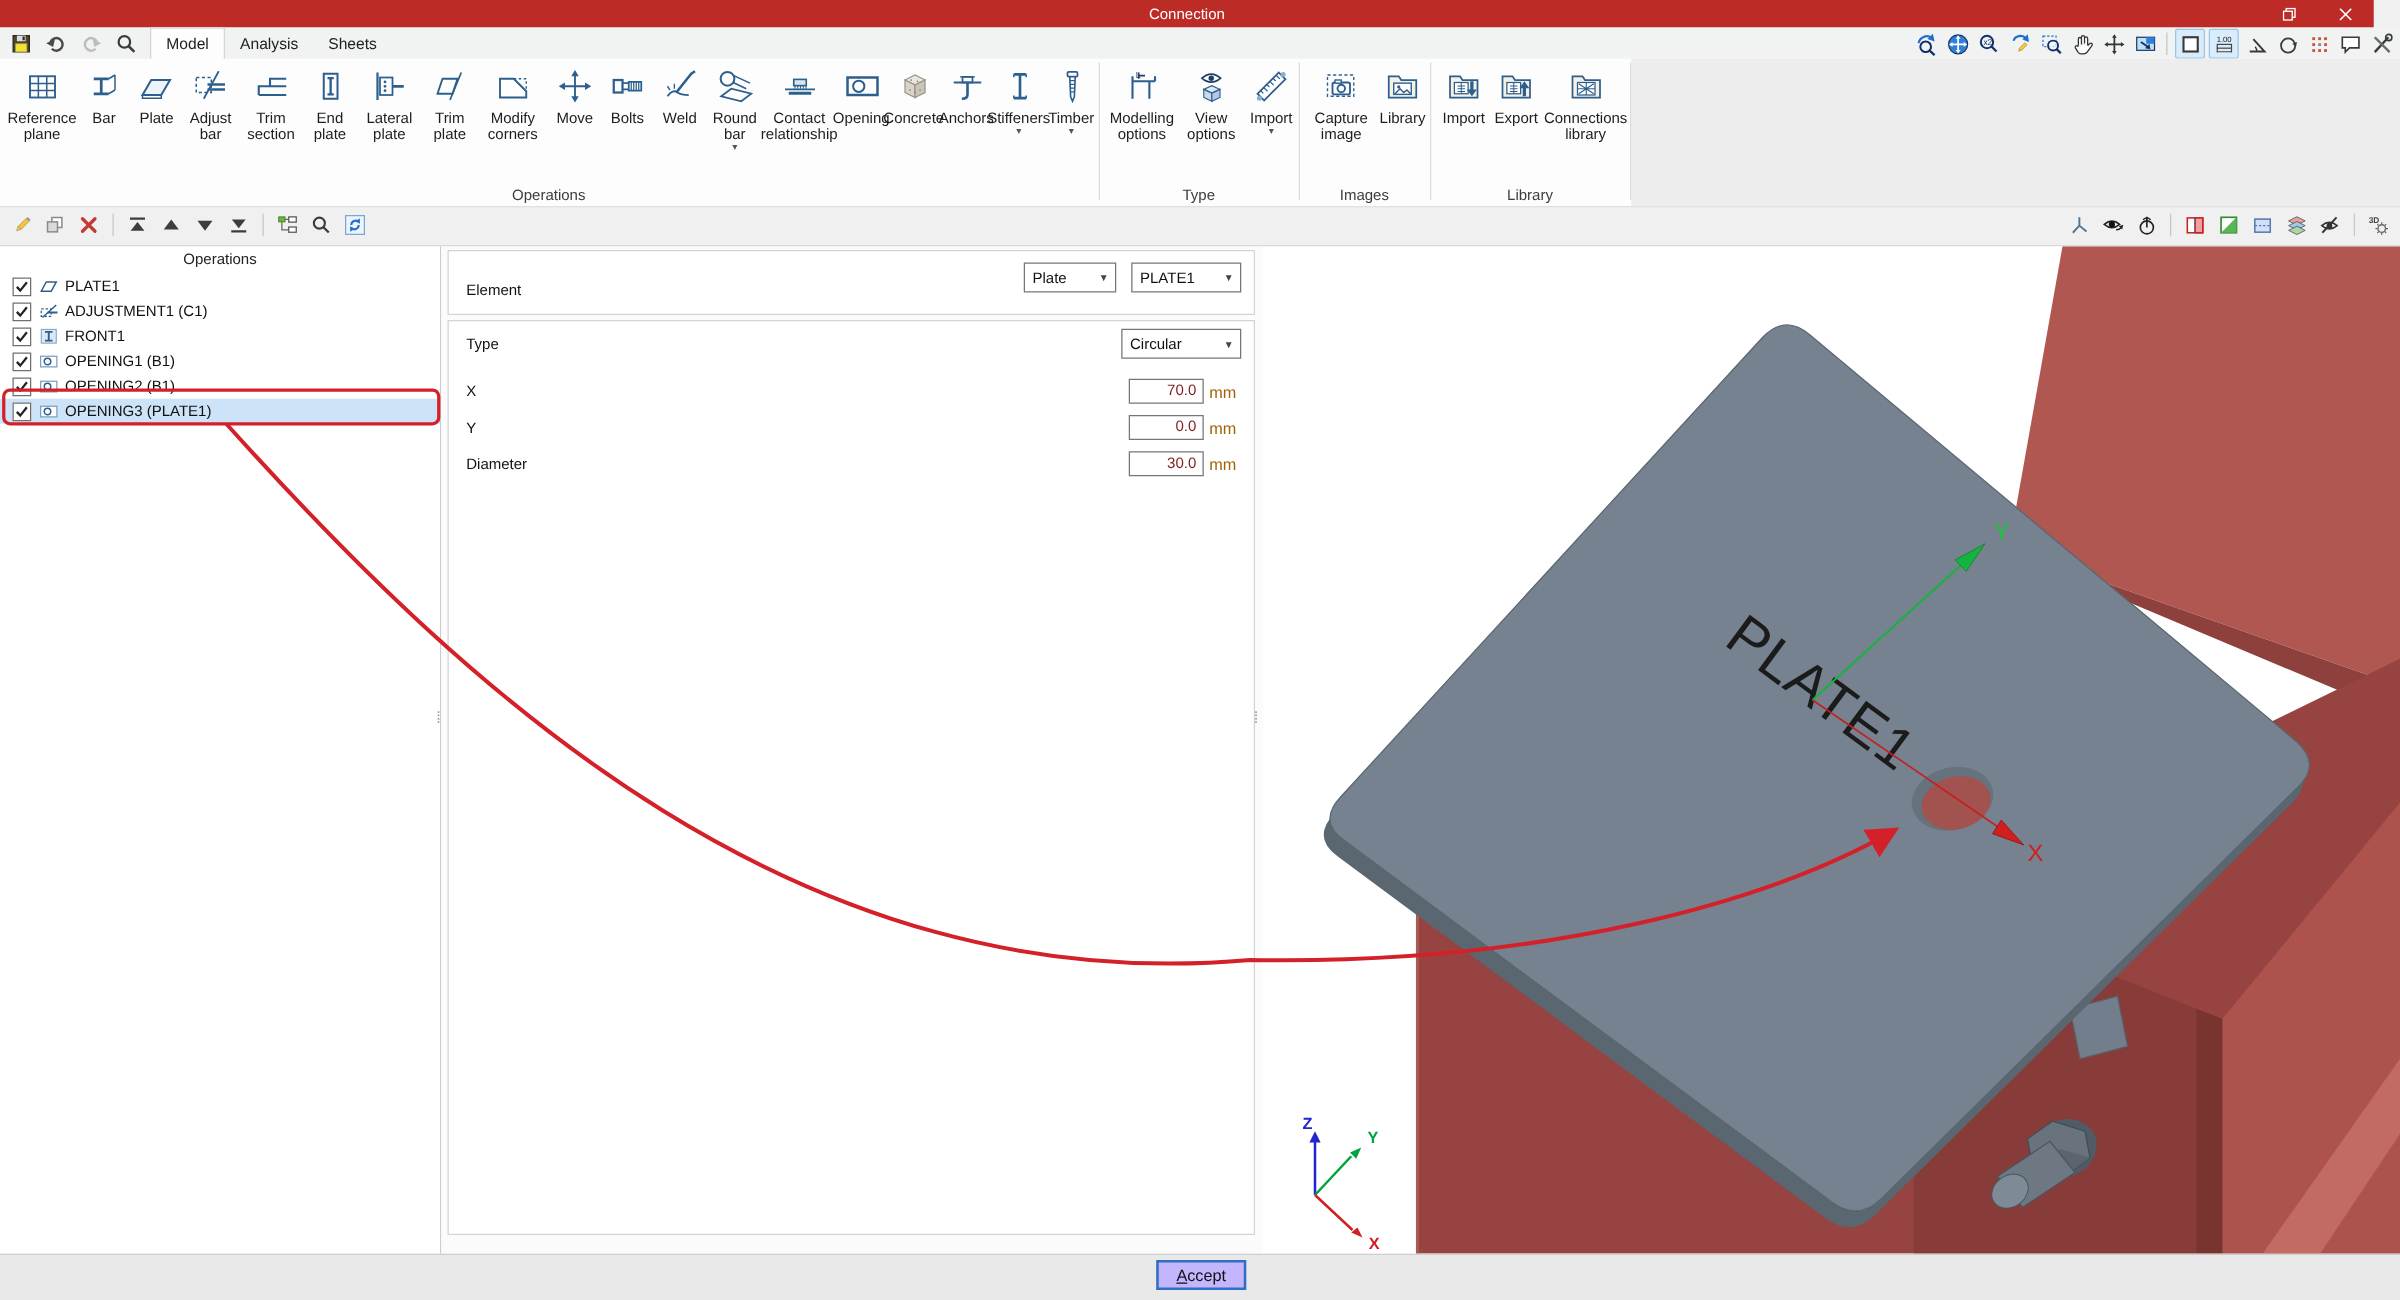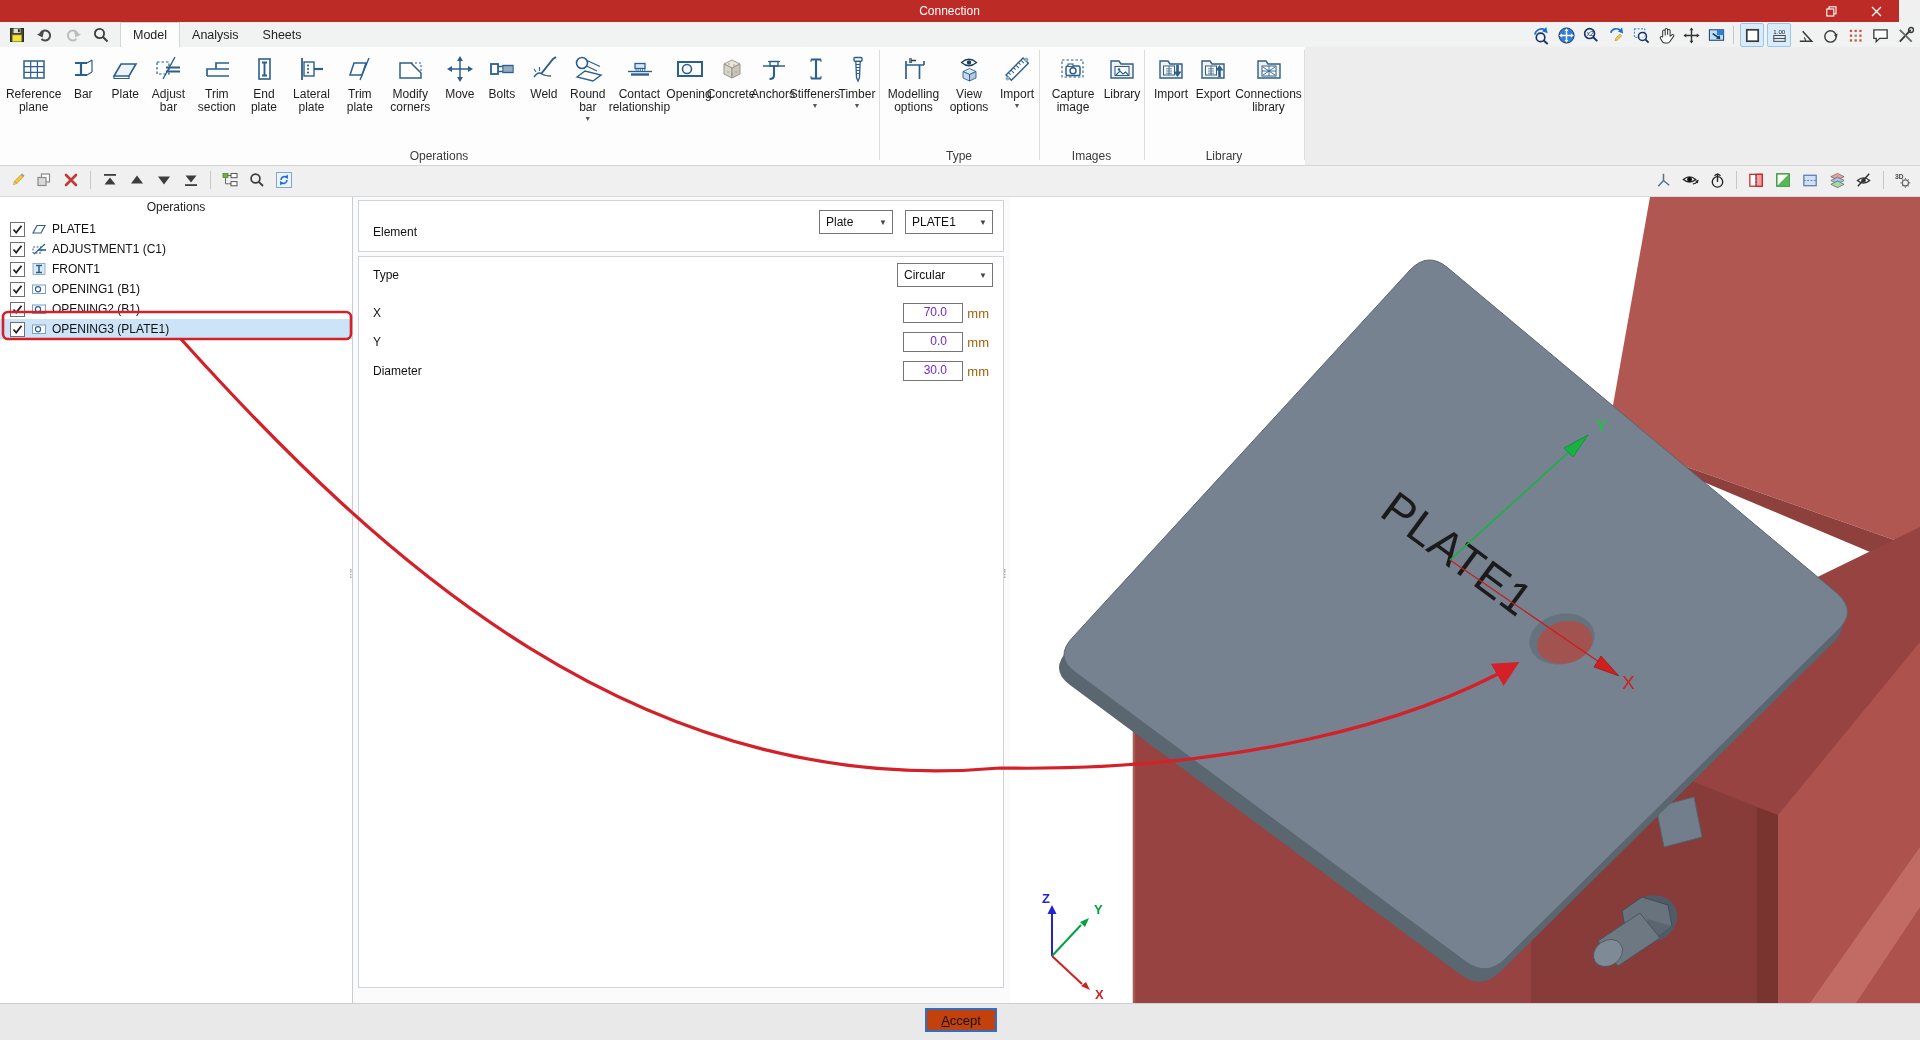--- a/index.html
+++ b/index.html
@@ -41,28 +41,28 @@
   .trow.sel{background:#cde3f7;}
   .cbx{width:13px;height:13px;border:1px solid #707070;background:#fff;margin-right:5px;display:flex;align-items:center;justify-content:center;}
   .titem-icon{width:17px;height:16px;margin-right:5px;display:flex;align-items:center;justify-content:center;}
   
   #mid-panel{left:353px;top:196px;width:657px;height:807px;background:#fbfbfb;border-top:1px solid #d9d9d9;}
   .pbox{position:absolute;background:#fff;border:1px solid #cfd4da;}
   .prow{position:absolute;left:0;width:100%;height:22px;}
   .plabel{position:absolute;left:14px;top:3px;font-size:12px;color:#111;}
   .select{position:absolute;height:22px;border:1px solid #767676;background:#fff;font-size:12px;color:#111;display:flex;align-items:center;padding-left:6px;}
   .select .car{position:absolute;right:5px;font-size:8px;color:#444;}
-  .input{position:absolute;height:20px;border:1px solid #767676;background:#fff;font-size:12px;color:#6d28d9;text-align:right;padding:1px 15px 0 0;box-sizing:border-box;}
+  .input{position:absolute;height:20px;border:1px solid #767676;background:#fff;font-size:12px;color:#7f1d1d;text-align:right;padding:1px 5px 0 0;box-sizing:border-box;}
   .unit{position:absolute;font-size:13px;color:#a16207;top:3px;}
   .grip{position:absolute;color:#9a9a9a;font-size:13px;letter-spacing:0;line-height:5px;width:6px;}
   
   #viewport{left:1010px;top:196px;width:910px;height:807px;background:#fff;border-top:1px solid #d9d9d9;}
   
   #footer{left:0;top:1003px;width:1920px;height:37px;background:#e9e9e9;border-top:1px solid #cfcfcf;}
-  #accept-btn{position:absolute;left:925px;top:4px;width:72px;height:24px;background:#c2410c;border:2px solid #2f6fc1;font-size:13px;color:#111;display:flex;align-items:center;justify-content:center;box-sizing:border-box;}
+  #accept-btn{position:absolute;left:925px;top:4px;width:72px;height:24px;background:#c4b5fd;border:2px solid #2f6fc1;font-size:13px;color:#111;display:flex;align-items:center;justify-content:center;box-sizing:border-box;}
   #accept-btn .u{text-decoration:underline;}
   #annotation{left:0;top:0;width:1920px;height:1040px;pointer-events:none;z-index:50;}
 </style>
 </head>
 <body>
 
 <div id="app">
 
   <div id="titlebar" class="abs">
     <span>Connection</span>

